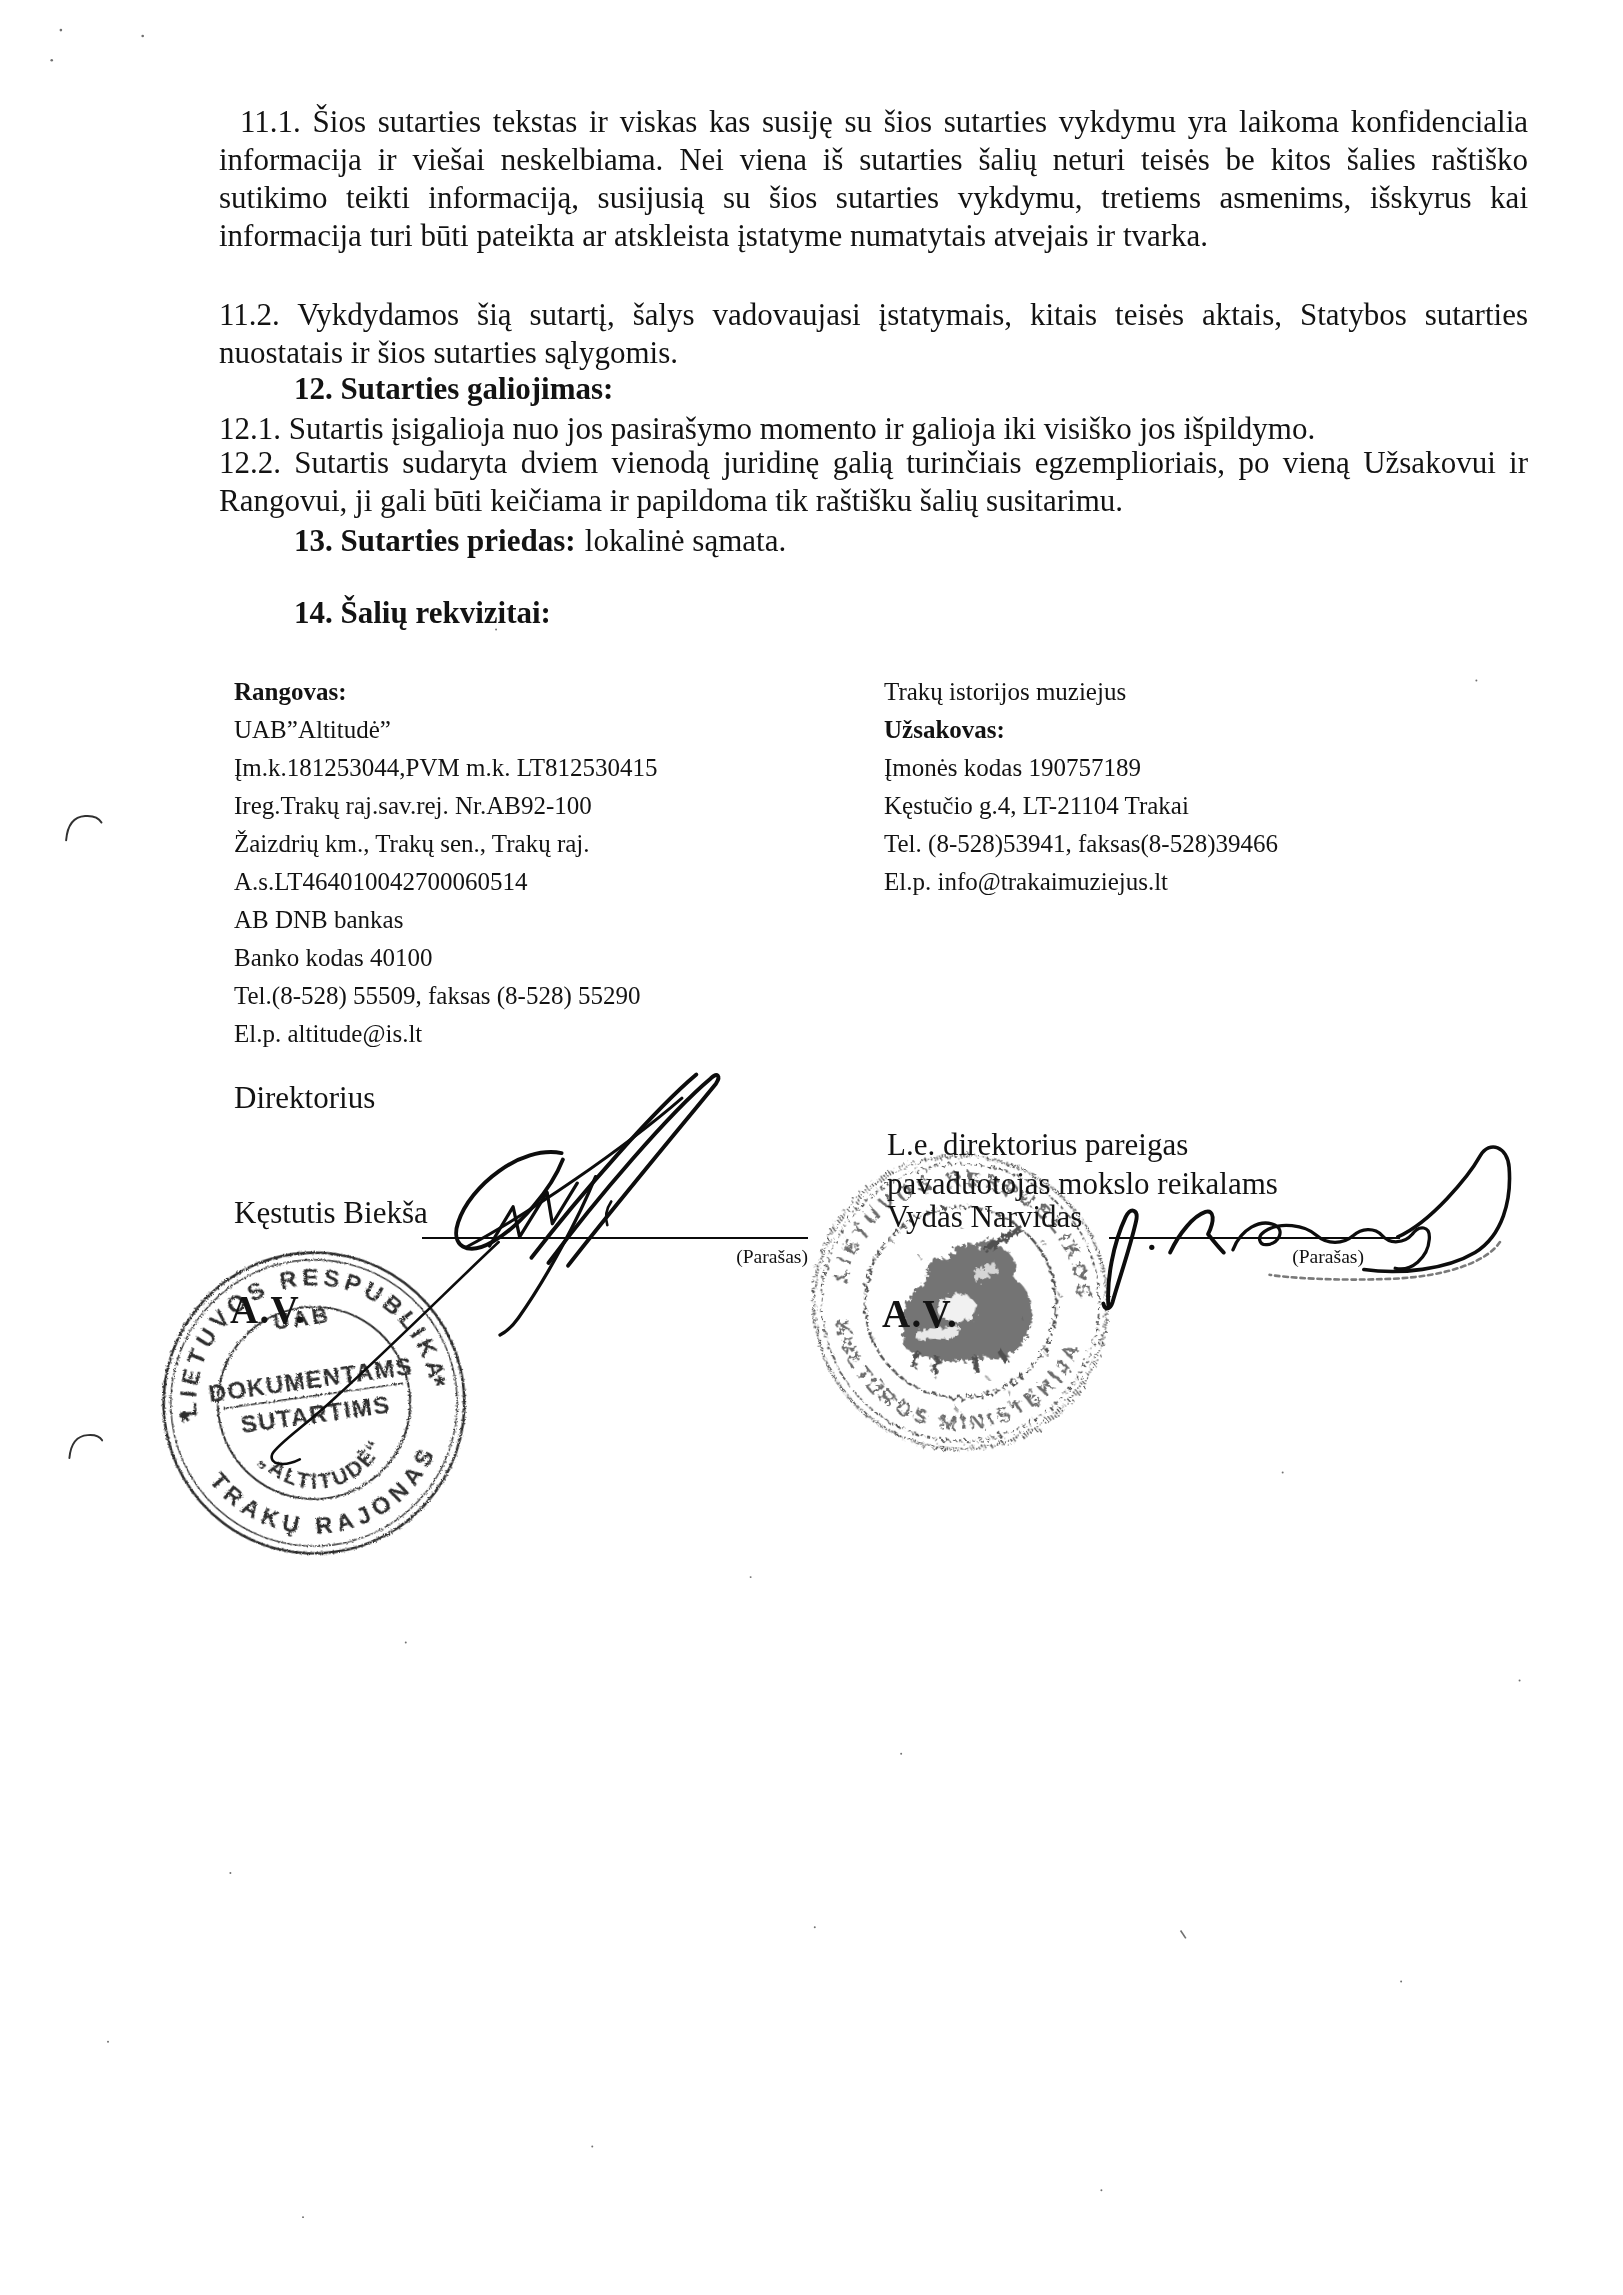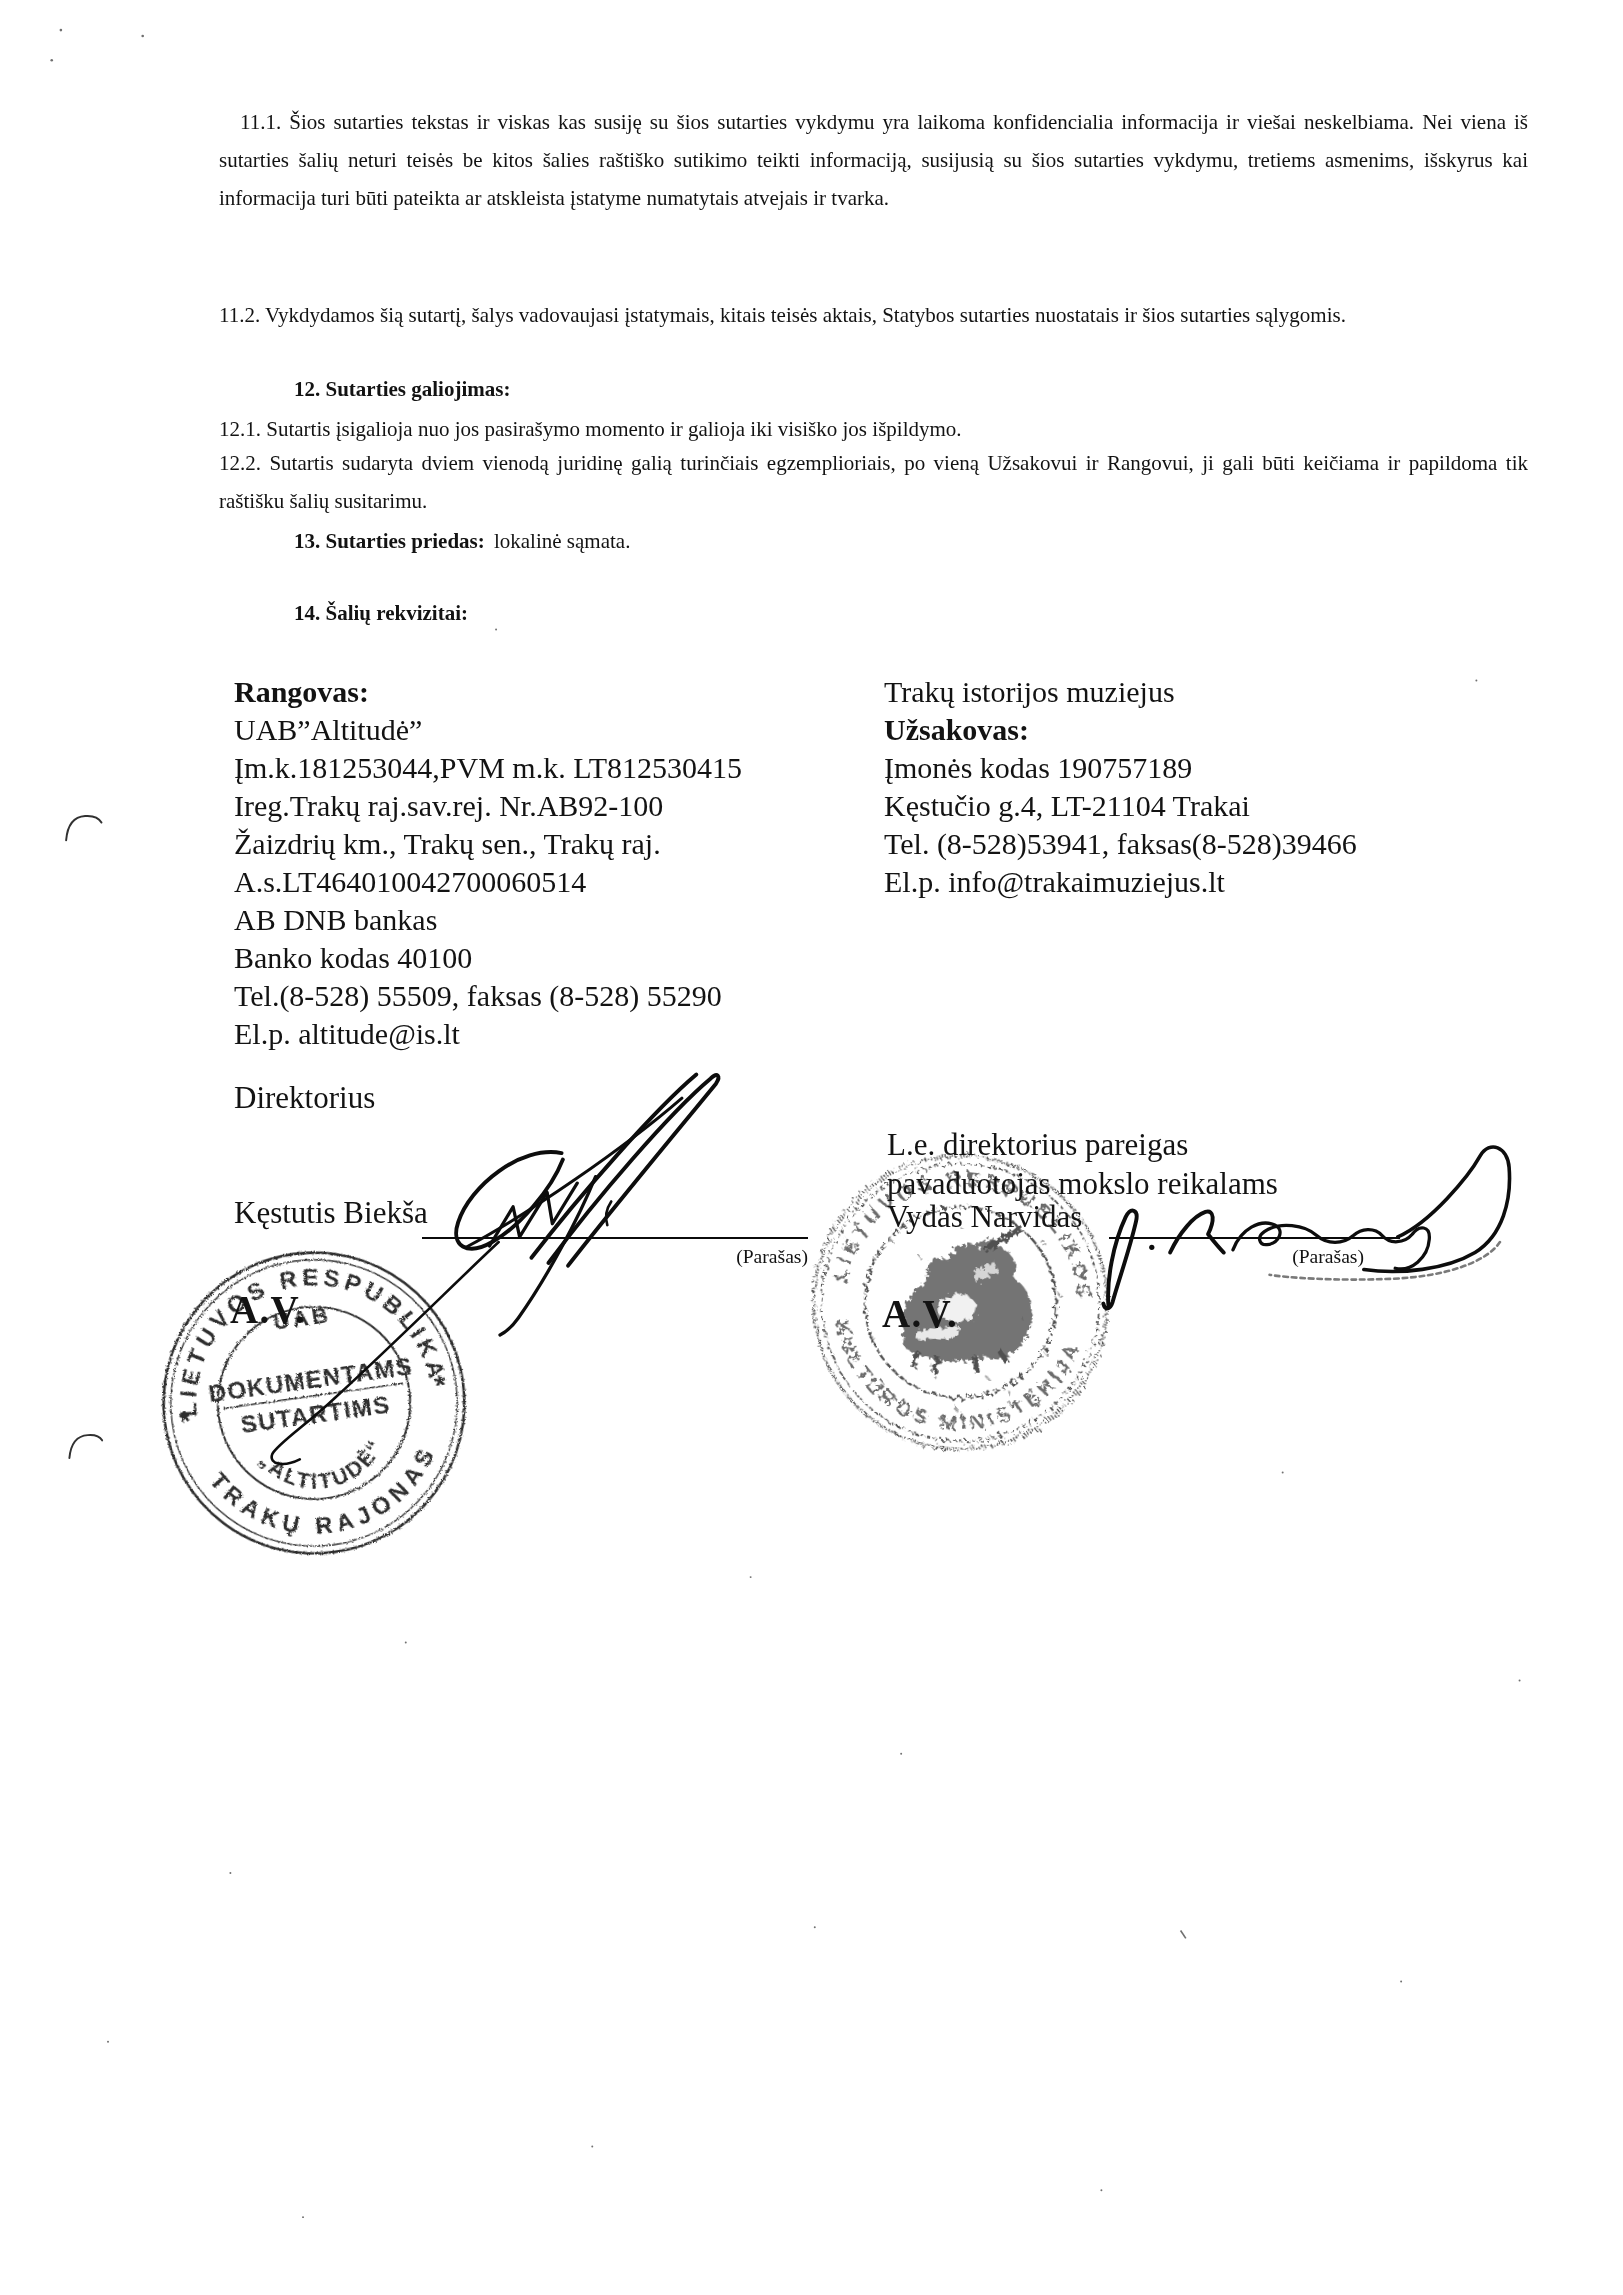--- a/index.html
+++ b/index.html
@@ -3,29 +3,29 @@
 <meta charset="utf-8">
 <style>
   html,body { margin:0; padding:0; background:#9a9a9a; }
   .page {
     position:relative; width:1623px; height:2295px; background:#ffffff;
     overflow:hidden; color:#131313;
     font-family:"Liberation Serif","DejaVu Serif",serif;
   }
   .body-text {
     position:absolute; left:219px; width:1309px;
-    font-size:21px; line-height:38px; z-index:20;
+    font-size:31px; line-height:38px; z-index:20;
   }
   .just { text-align:justify; }
   .indent { text-indent:21px; }
   .hd { font-weight:bold; padding-left:75px; }
   .bold { font-weight:bold; }
   .h13-bold { margin-right:9.2px; }
   .col {
-    position:absolute; top:673px; font-size:30px; line-height:38px; z-index:20;
+    position:absolute; top:673px; font-size:25px; line-height:38px; z-index:20;
   }
   .col-left { left:234px; width:641px; }
   .col-right { left:884px; width:687px; }
   .col .ln { white-space:nowrap; }
   .txt { position:absolute; font-size:31px; line-height:38px; z-index:20; white-space:nowrap; }
   .two-line { line-height:39px; }
   .sigline { position:absolute; border-top:2px solid #0b0b0b; height:0; z-index:21; }
   .parasas { position:absolute; font-size:19.6px; line-height:23.6px; text-align:right; z-index:21; }
   .av { position:absolute; font-size:39px; font-weight:bold; letter-spacing:1.3px; z-index:22; }
   .stamp { position:absolute; z-index:10; }

